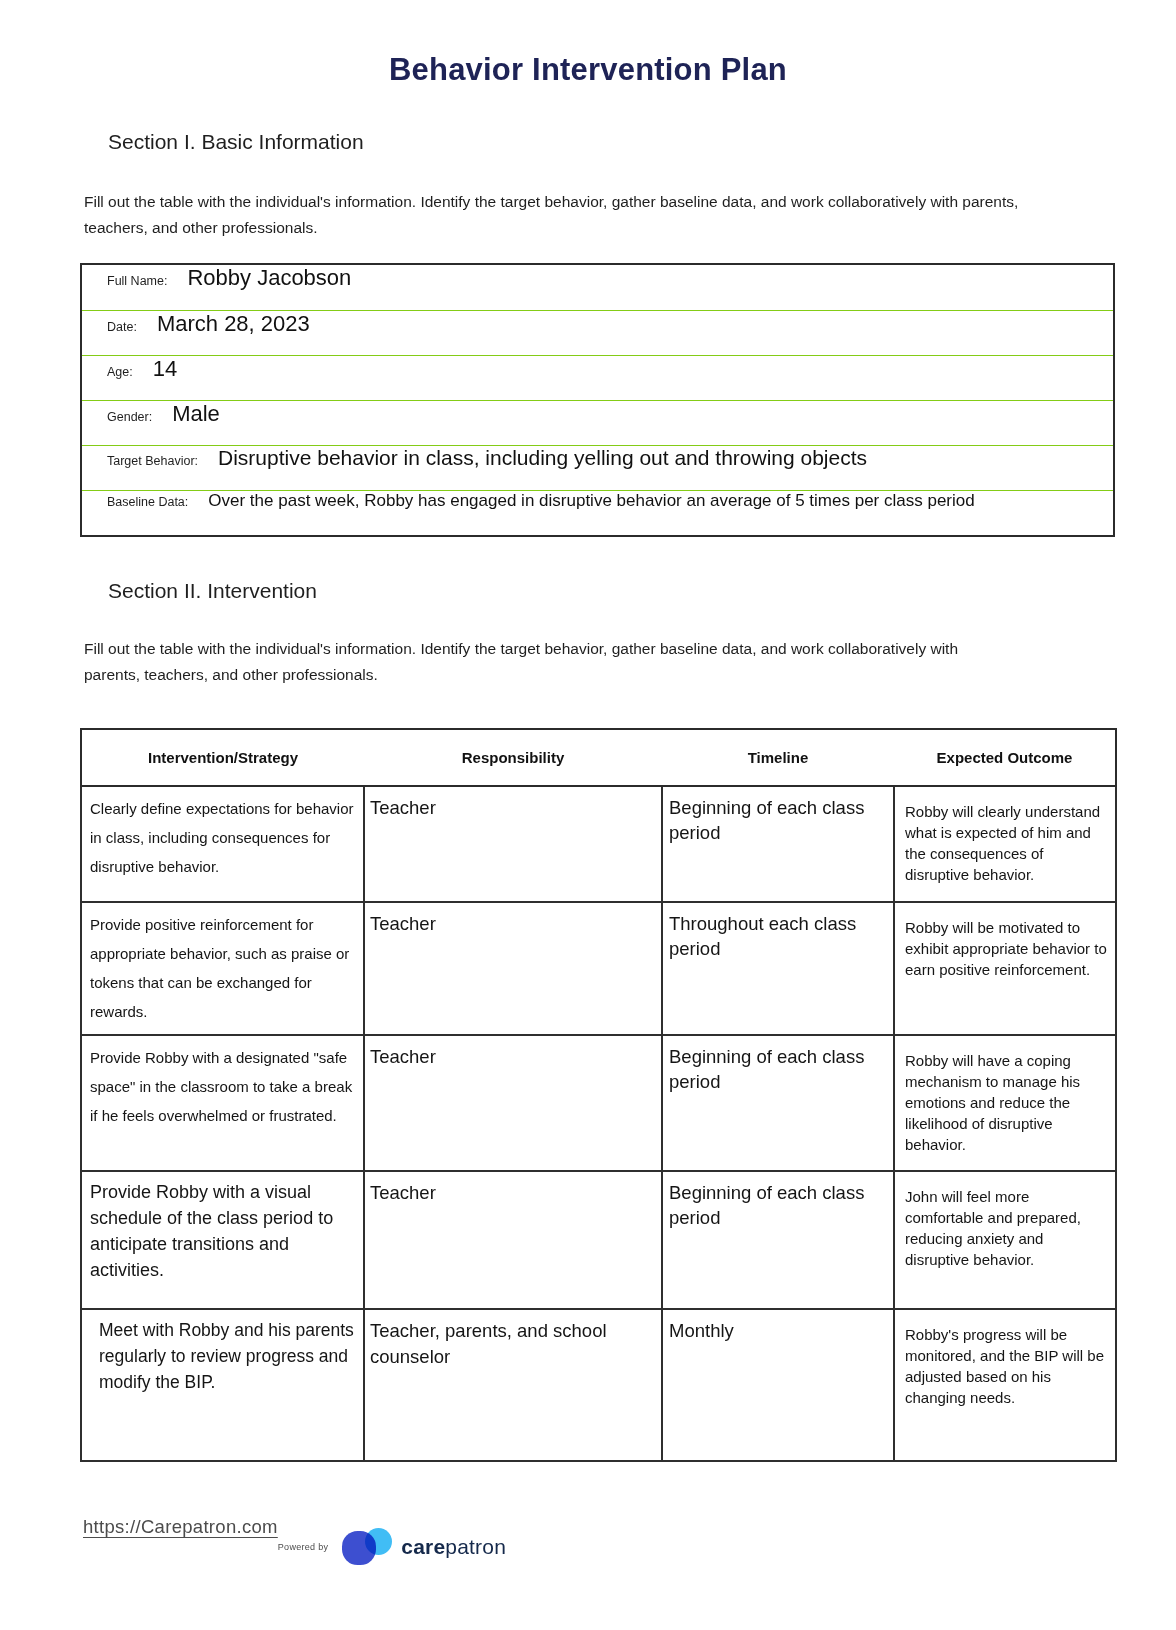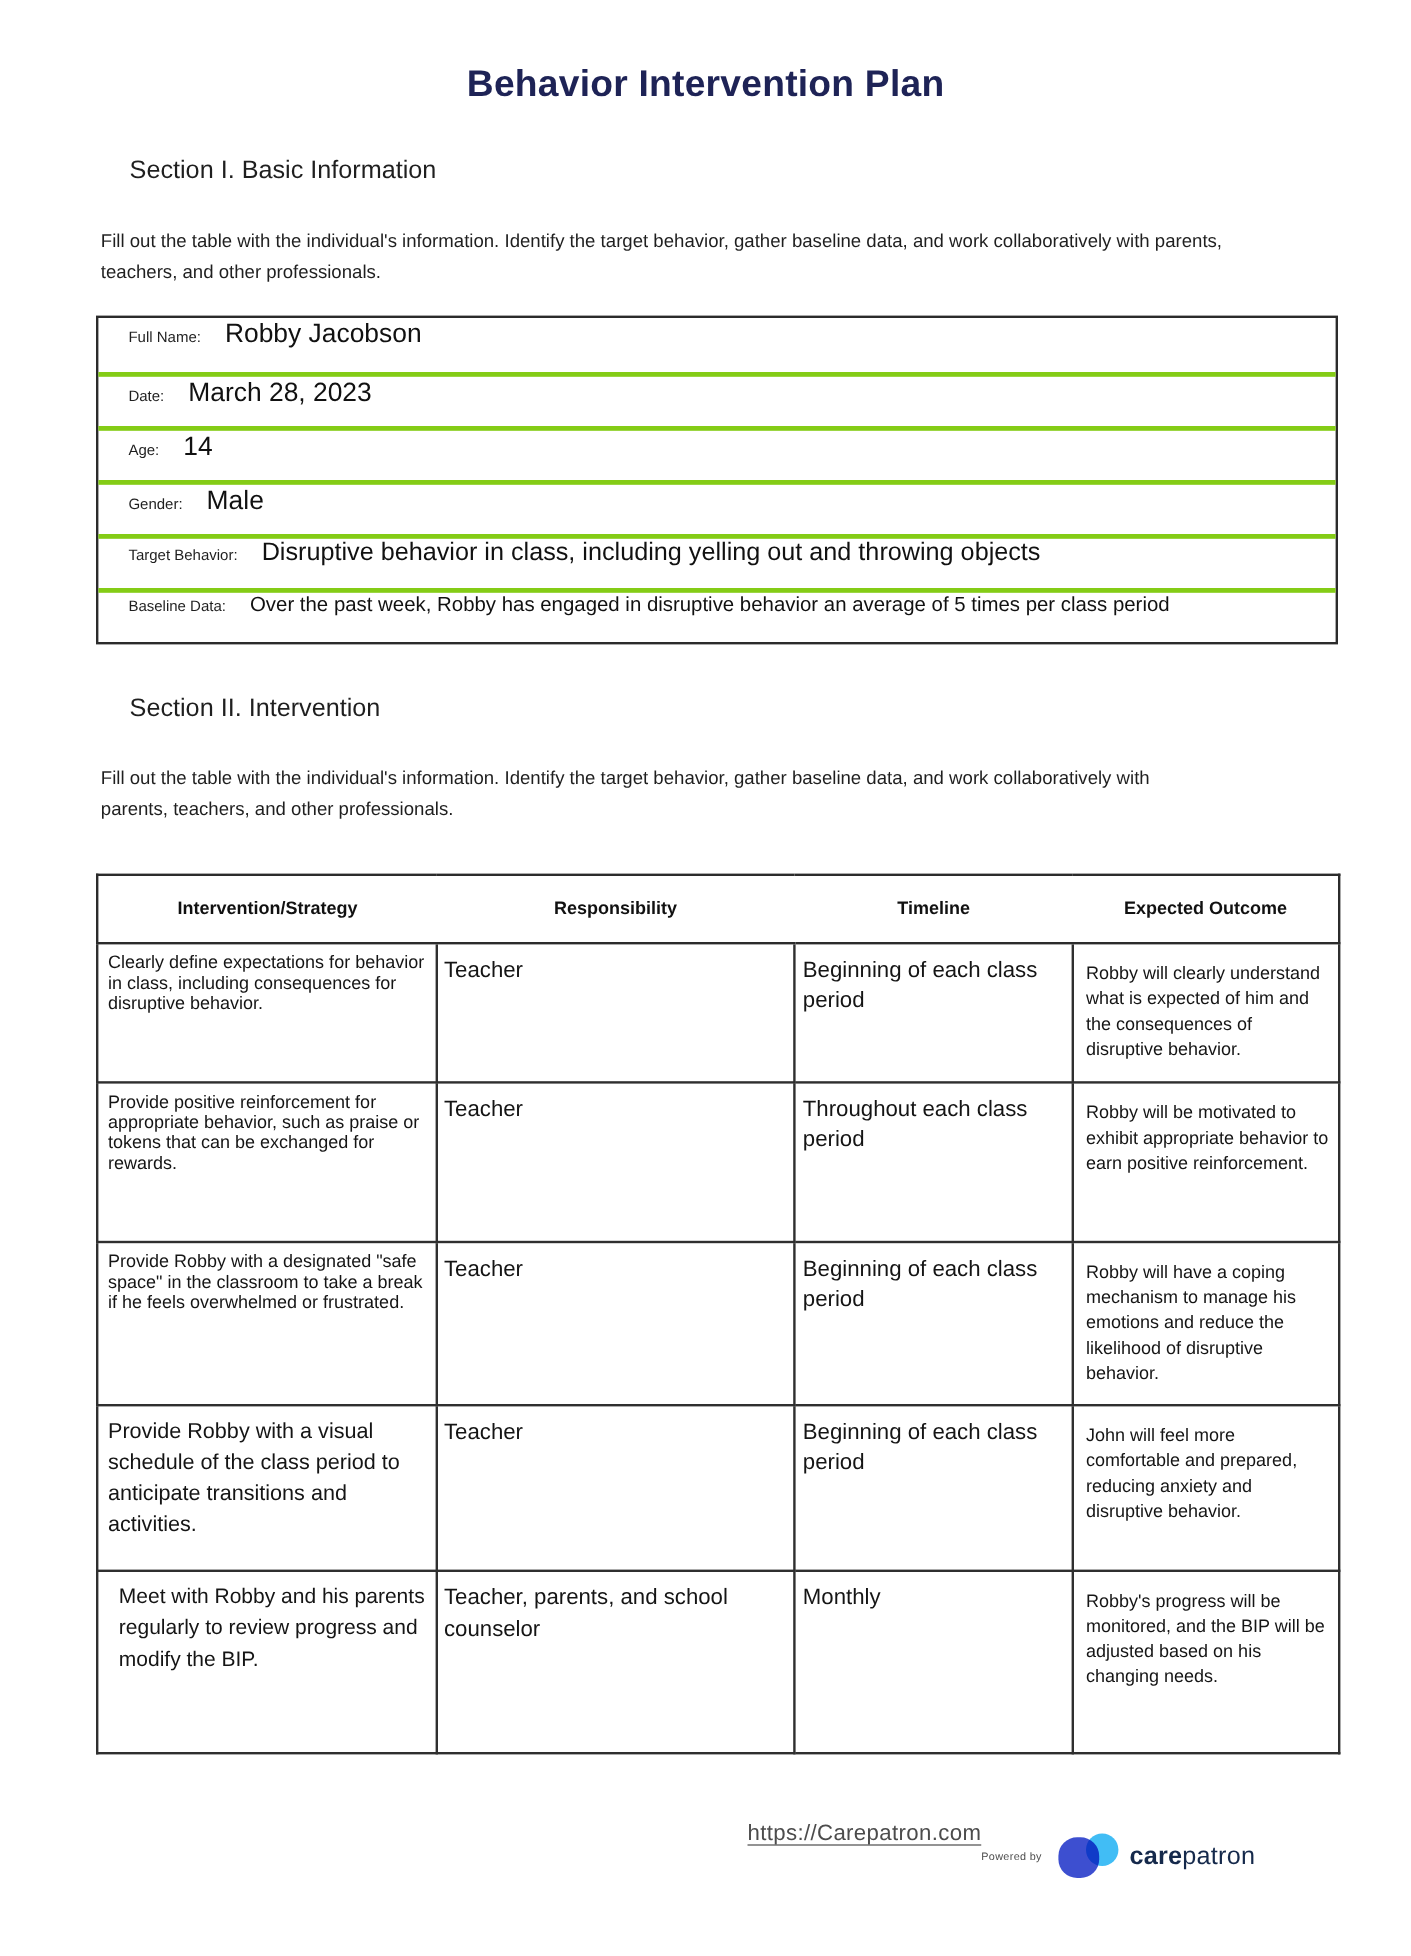--- a/index.html
+++ b/index.html
@@ -44,21 +44,21 @@
     border: 2.5px solid #2b2b2b;
     border-collapse: separate;
     border-spacing: 0;
   }
   .info-row {
     display: flex;
     align-items: baseline;
     height: 45px;
     padding-left: 25px;
   }
-  .info-row + .info-row { border-top: 4px solid #84cc16; text-align: right; }
+  .info-row + .info-row { border-top: 1px solid #84cc16; text-align: right; }
   .info-label {
     font-size: 12.5px;
     color: #1f1f1f;
     white-space: nowrap;
     margin-right: 20px;
   }
   .info-value { font-size: 22px; color: #111; white-space: nowrap; }
   .info-row.target .info-value { font-size: 21px; }
   .info-row.baseline .info-value { font-size: 17px; }
 
@@ -84,39 +84,39 @@
     font-size: 15px;
     font-weight: 700;
     color: #111;
     border-left: none; border-right: none;
     border-top: 2.5px solid #2b2b2b;
     border-bottom: 2.5px solid #2b2b2b;
   }
   .intervention-table thead th:first-child { border-left: 2.5px solid #2b2b2b; }
   .intervention-table thead th:last-child  { border-right: 2.5px solid #2b2b2b; }
   .intervention-table tbody td { background: #fff; }
-  td.cell-strategy   { padding: 7px 6px 6px 8px;  font-size: 15px;  line-height: 17px; color: #151515; }
+  td.cell-strategy   { padding: 7px 6px 6px 8px;  font-size: 15px;  line-height: 29px; color: #151515; }
   td.cell-resp       { padding: 8px 20px 6px 5px;  font-size: 18.5px; line-height: 26px; color: #151515; }
   td.cell-timeline   { padding: 8px 4px 6px 6px;  font-size: 18.5px; line-height: 25px; color: #151515; }
   td.cell-outcome    { padding: 14px 6px 6px 10px; font-size: 15px;  line-height: 21px; color: #151515; }
   tr.r1 td { height: 116px; }
   tr.r2 td { height: 133px; }
   tr.r3 td { height: 136px; }
   tr.r4 td { height: 138px; }
   tr.r5 td { height: 152px; }
   tr.r4 td.cell-strategy { font-size: 18px; line-height: 26px; }
   tr.r5 td.cell-strategy { font-size: 17.5px; line-height: 26px; padding-left: 17px; }
 
   
   .footer {
     position: absolute;
     left: 0; right: 16px;
     top: 1487px;
     display: flex;
-    justify-content: flex-end;
+    justify-content: flex-start;
     align-items: center;
     padding: 0 86px 0 55px;
   }
   .footer-link {
     font-size: 18.5px;
     color: #4c4c4c;
     text-decoration: underline;
     text-underline-offset: 4px;
     letter-spacing: 0.3px;
   }

